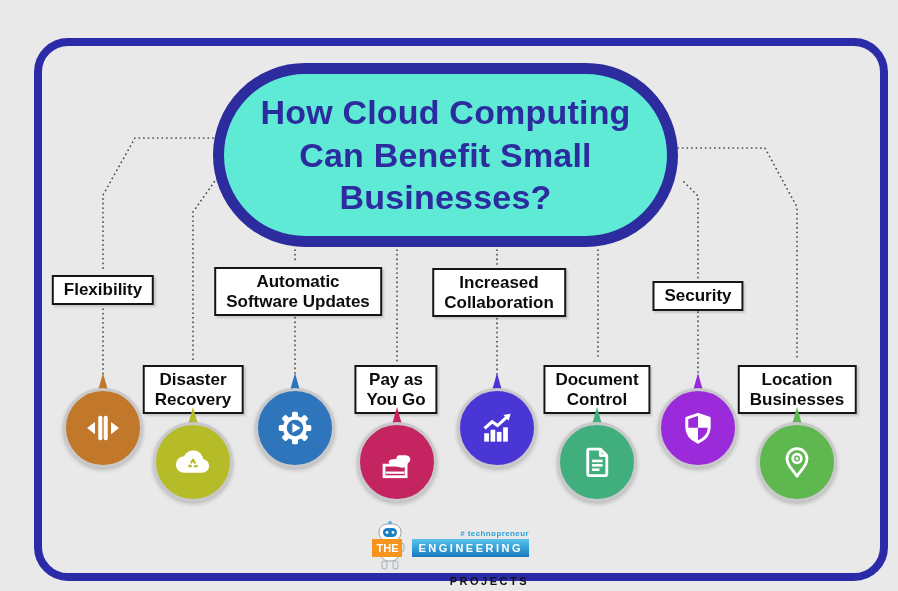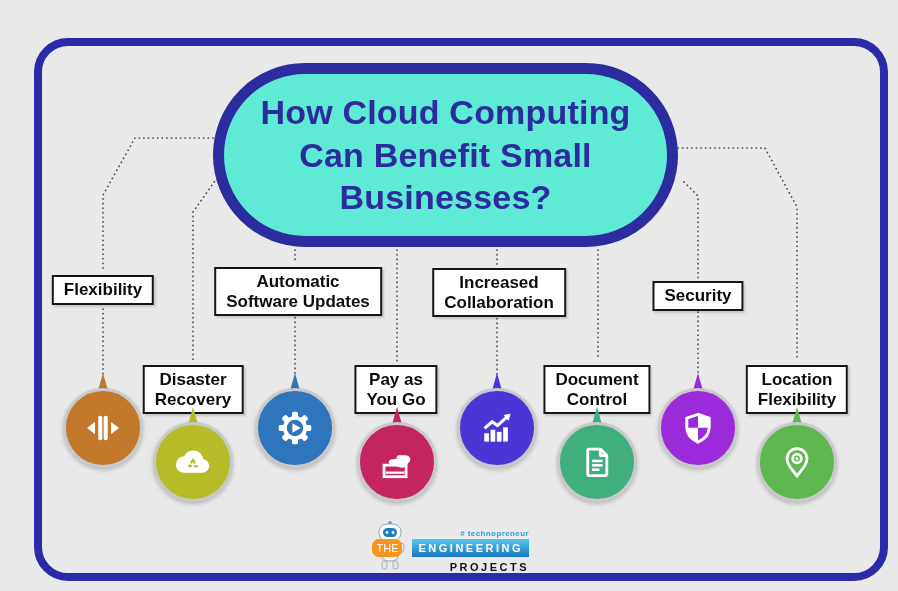--- a/index.html
+++ b/index.html
@@ -39,24 +39,24 @@
     border:3px solid #c9c9cb; box-shadow:0 2px 4px rgba(0,0,0,.22);
     display:flex; align-items:center; justify-content:center;
   }
   .circle svg{width:42px; height:42px; display:block;}
   
   .logo{position:absolute; left:369px; top:520px; width:162px; height:54px; display:flex;}
   .logo-robot{width:42px; height:52px; flex:0 0 auto;}
   .logo-text{display:flex; flex-direction:column; align-items:flex-end; margin-left:2px; width:116px;}
   .logo-hash{font-size:8px; font-weight:bold; color:#2b9fd8; letter-spacing:.4px; margin-top:9px;}
   .logo-row{display:flex; margin-top:1px;}
-  .logo-the{background:#f7941e; color:#fff; font-size:11px; font-weight:normal; padding:3px 4px;border-radius:7px;}
+  .logo-the{background:#f7941e; color:#fff; font-size:11px; font-weight:bold; padding:3px 4px;}
   .logo-eng{background:linear-gradient(180deg,#55c5ef,#1a78be); color:#fff; font-size:11px;
             font-weight:bold; letter-spacing:2.5px; padding:3px 6px; margin-left:10px;}
-  .logo-projects{font-size:11px; font-weight:bold; color:#141414; letter-spacing:2.5px; margin-top:4px;}
+  .logo-projects{font-size:11px; font-weight:bold; color:#141414; letter-spacing:2.5px; margin-top:18px;}
 </style>
 </head>
 <body>
 
 <div class="canvas">
 
   <div class="frame"></div>
 
   <svg class="connectors" width="898" height="591" viewBox="0 0 898 591">
     <g fill="none" stroke="#4a4a4a" stroke-width="1.7" stroke-linecap="round" stroke-dasharray="0.2 4.4">
@@ -87,21 +87,21 @@
   <div class="label" style="left:298px; top:267px;">Automatic
 Software Updates</div>
   <div class="label" style="left:396px; top:365px;">Pay as
 You Go</div>
   <div class="label" style="left:499px; top:268px;">Increased
 Collaboration</div>
   <div class="label" style="left:597px; top:365px;">Document
 Control</div>
   <div class="label" style="left:698px; top:281px;">Security</div>
   <div class="label" style="left:797px; top:365px;">Location
-Flexibility</div>
+Businesses</div>
 
   <div class="pointer" style="left: 95px; top: 373px; background-color: rgb(193, 120, 42);"></div>
   <div class="pointer" style="left: 185px; top: 407px; background-color: rgb(181, 188, 40);"></div>
   <div class="pointer" style="left: 287px; top: 373px; background-color: rgb(46, 117, 188);"></div>
   <div class="pointer" style="left: 389px; top: 407px; background-color: rgb(196, 36, 96);"></div>
   <div class="pointer" style="left: 489px; top: 373px; background-color: rgb(74, 54, 212);"></div>
   <div class="pointer" style="left: 589px; top: 407px; background-color: rgb(65, 175, 125);"></div>
   <div class="pointer" style="left: 690px; top: 373px; background-color: rgb(155, 43, 218);"></div>
   <div class="pointer" style="left: 789px; top: 407px; background-color: rgb(95, 183, 79);"></div>
 

